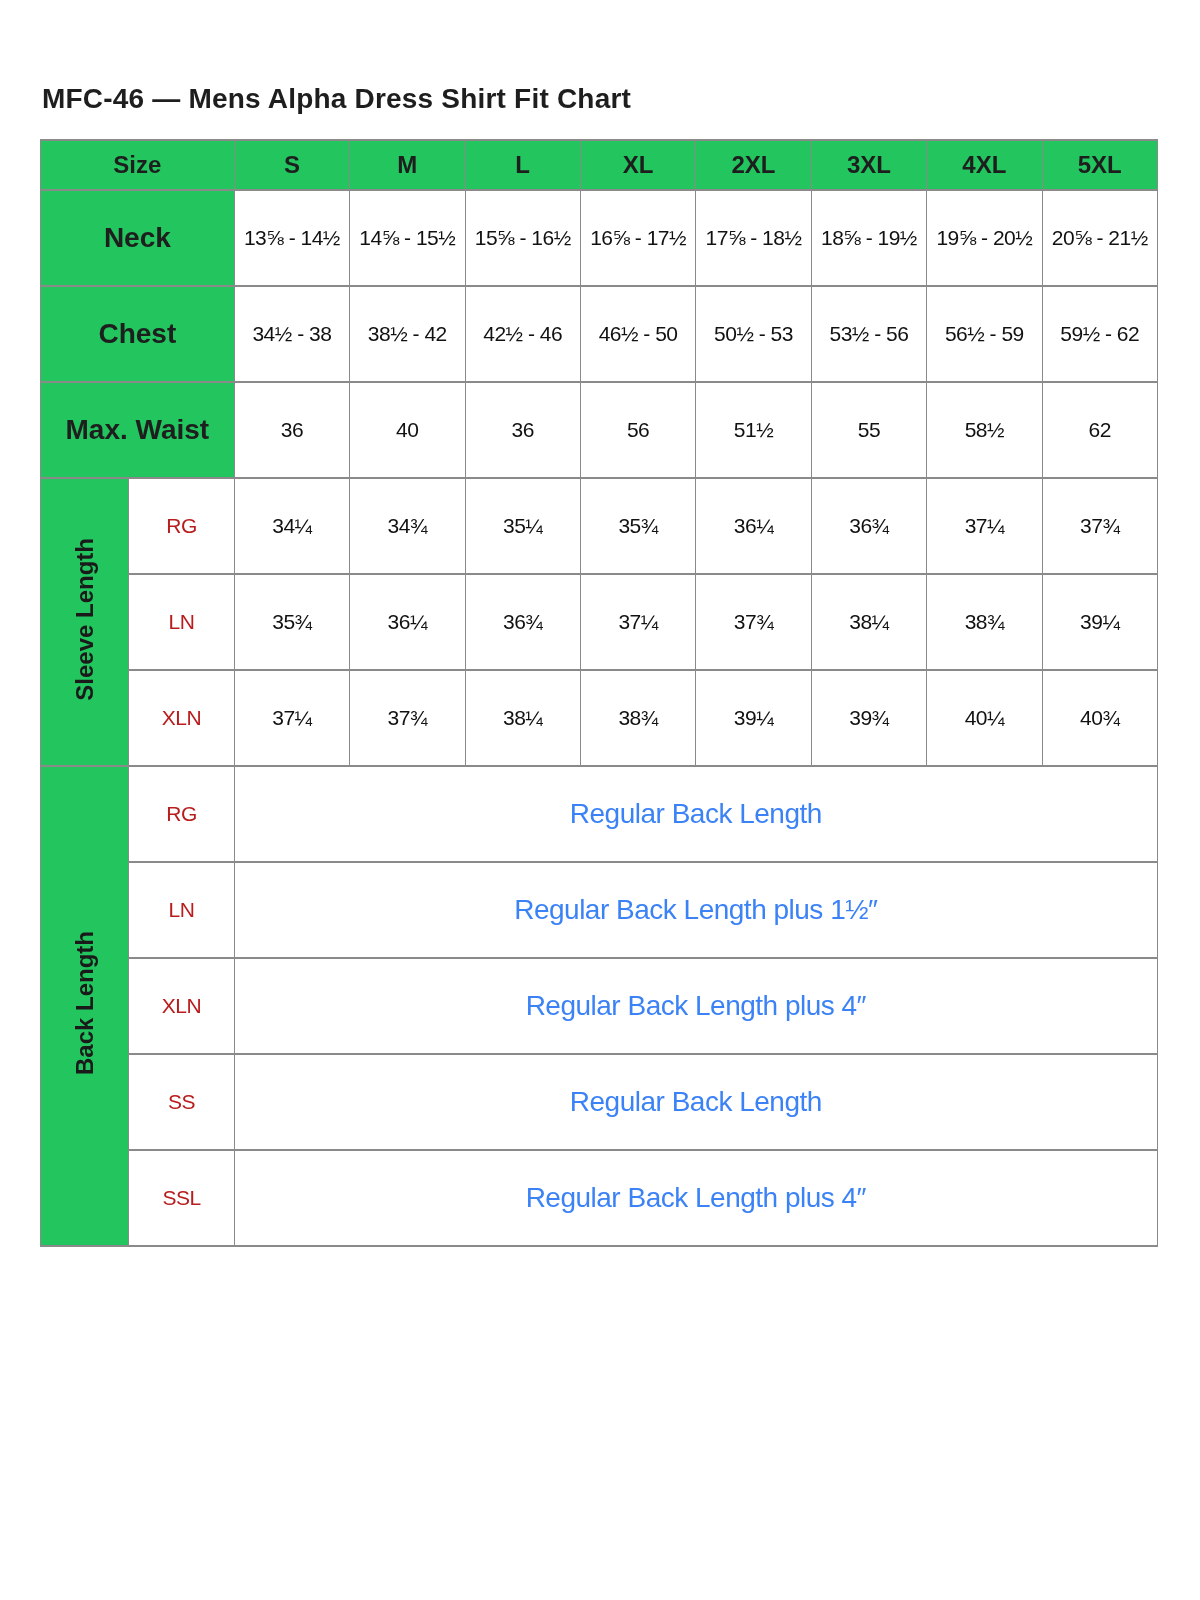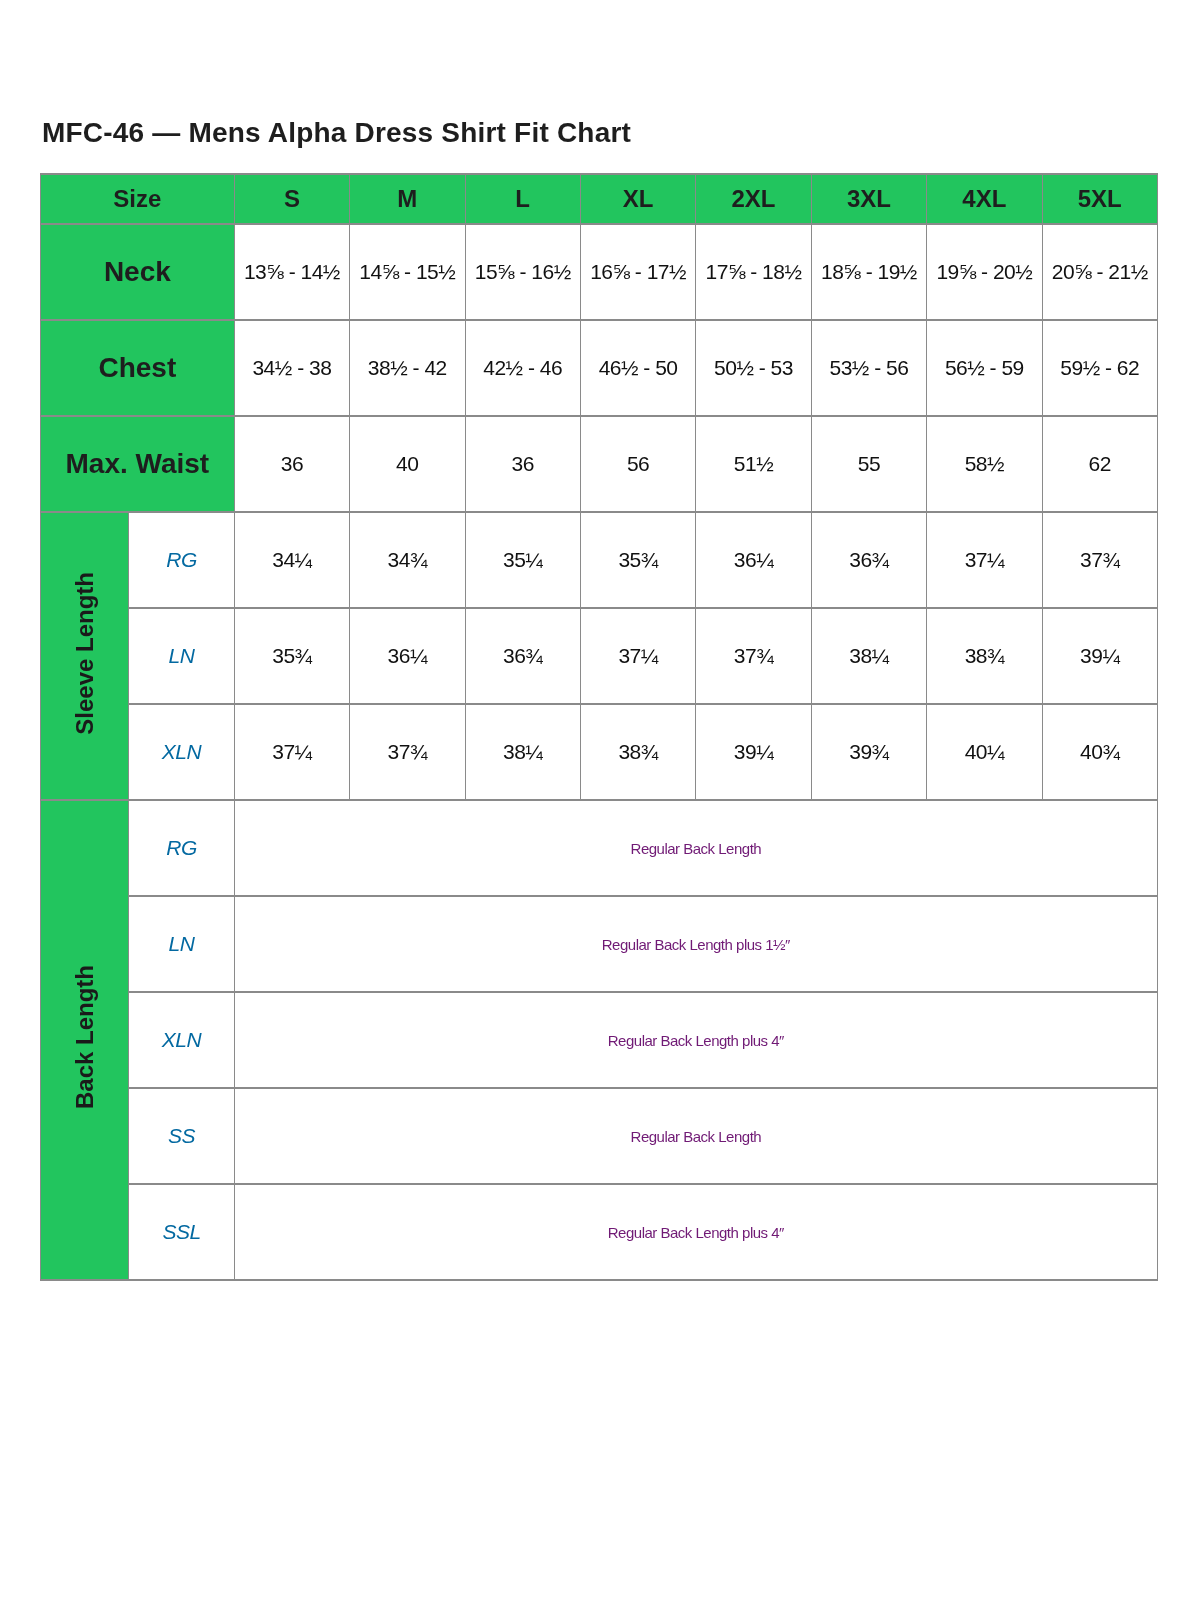--- a/index.html
+++ b/index.html
@@ -6,21 +6,21 @@
     margin: 0;
     padding: 0;
     background: #ffffff;
     font-family: "Liberation Sans", sans-serif;
     color: #1a1a1a;
   }
   .page {
     width: 1200px;
     height: 1600px;
     box-sizing: border-box;
-    padding: 117px 40px 0 40px;
+    padding: 83px 40px 0 40px;
     background: #ffffff;
   }
   .chart-title {
     font-size: 28px;
     font-weight: bold;
     letter-spacing: 0.2px;
     margin: 0 0 24px 2px;
     color: #1e1e1e;
   }
   table.fit-chart {
@@ -61,35 +61,34 @@
     display: inline-block;
     writing-mode: vertical-rl;
     transform: rotate(180deg);
     white-space: nowrap;
     line-height: 1;
   }
   .sub-label {
     font-size: 21px;
     font-weight: normal;
     letter-spacing: -0.5px;
-    color: #0369a1;
-    font-style: italic;
+    color: #b91c1c;
   }
   .val {
     font-size: 21px;
     font-weight: normal;
     letter-spacing: -0.5px;
     white-space: nowrap;
     color: #111;
     margin-top: 14px;
   }
   .span-val {
-    font-size: 15px;
+    font-size: 28px;
     letter-spacing: -0.5px;
-    color: #701a75;
+    color: #3b82f6;
   }
 </style>
 </head>
 <body>
 
 <div class="page">
 
   <h1 class="chart-title">MFC-46 — Mens Alpha Dress Shirt Fit Chart</h1>
 
   <table class="fit-chart">

